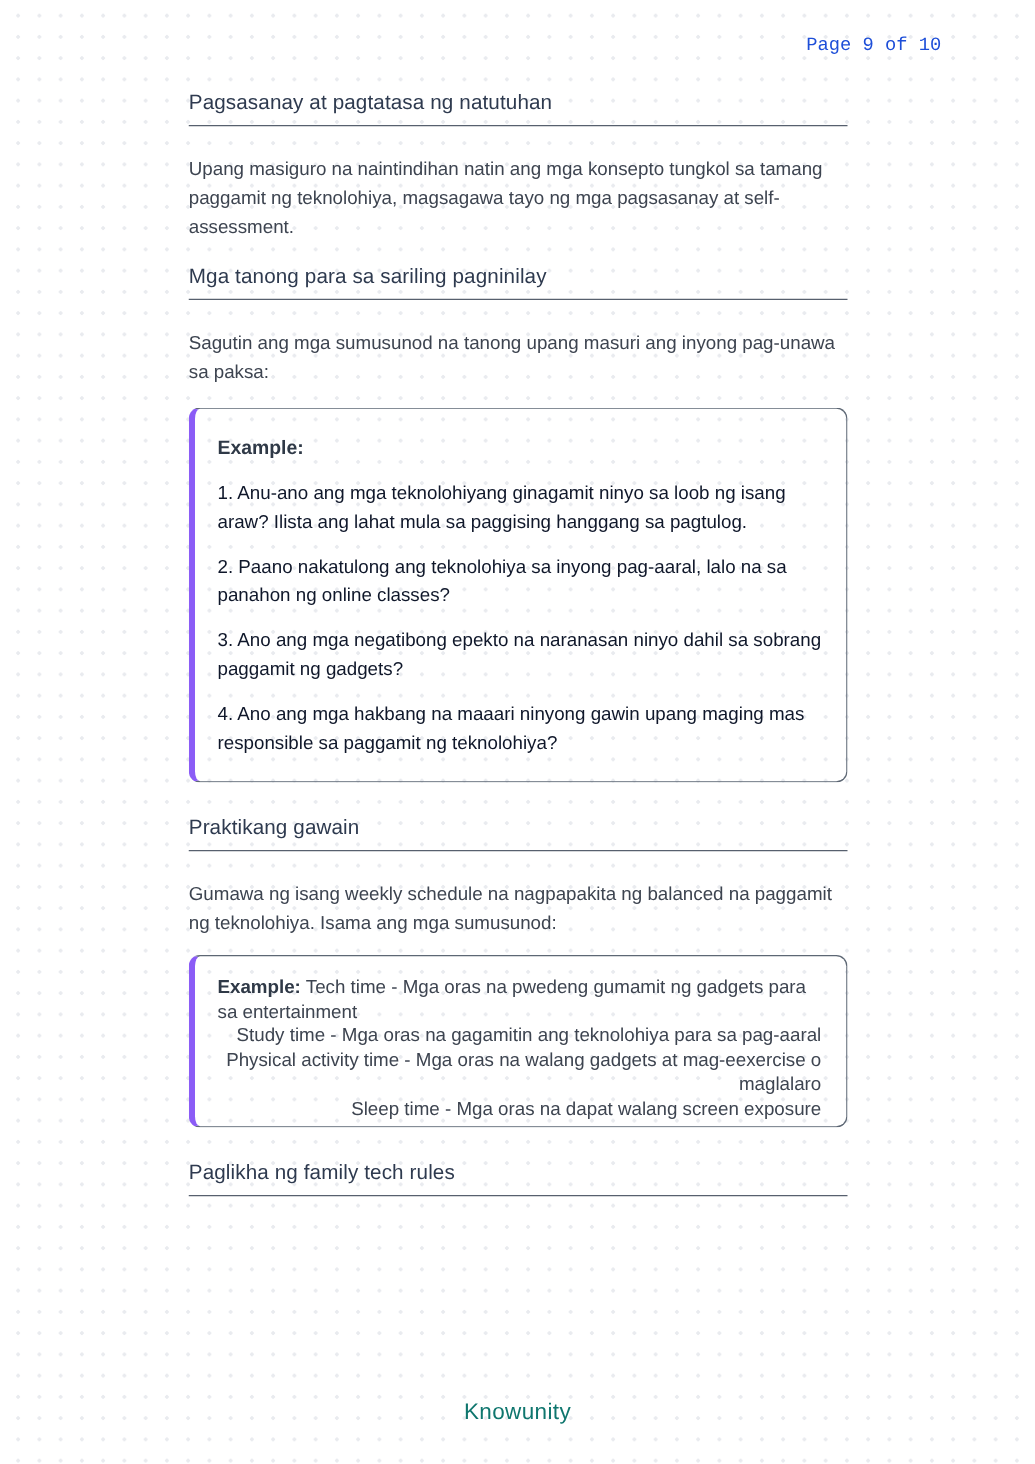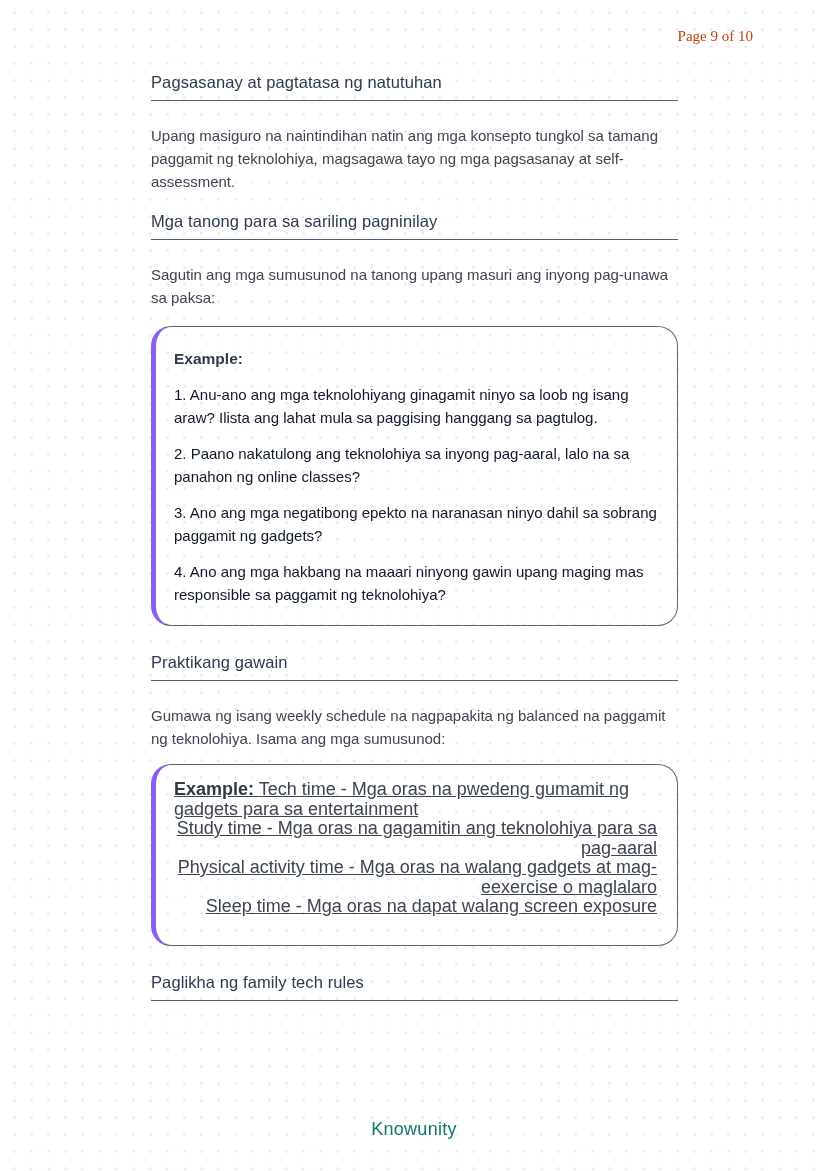--- a/index.html
+++ b/index.html
@@ -13,23 +13,23 @@
     background-size: 17px 17px;
     background-position: 6px 4px;
     font-family: "Liberation Sans", sans-serif;
     color: #3d4450;
     overflow: hidden;
   }
   .page-number {
     position: absolute;
     top: 28px;
     right: 75px;
-    font-family: Liberation Serif, serif;
+    font-family: Liberation Mono, monospace;
     font-size: 15px;
-    color: #c2410c;
+    color: #1d4ed8;
   }
   .content {
     width: 527px;
     margin-left: 151px;
     padding-top: 72px;
   }
   .section-header {
     border-bottom: 1.5px solid #57606e;
     padding-bottom: 8px;
   }
@@ -47,45 +47,44 @@
     line-height: 23px;
     color: #3d4450;
   }
   .section { margin: 0; }
   #section-2 { margin-top: 18px; }
   #section-3 { margin-top: 26px; }
   #section-4 { margin-top: 26px; }
   .callout {
     border: 1px solid #5d6774;
     border-left: 5px solid #8b5cf6;
-    border-radius: 20px;
+    border-radius: 9px;
     background: transparent;
   }
   .callout-questions {
     margin-top: 17px;
     padding: 20px 20px 19px 18px;
   }
   .callout-label {
     font-weight: 700;
     color: #2f3947;
     font-size: 15.5px;
     line-height: 23px;
   }
   .callout-item {
     margin: 13px 0 0;
     font-size: 15px;
     line-height: 23px;
     color: #0f172a;
   }
   .callout-schedule {
     margin-top: 14px;
-    padding: 15px 20px 28px 18px;
-    font-size: 18px;
+    padding: 15px 20px 4px 18px;
+    font-size: 15px;
     line-height: 19.5px;
-    text-decoration: underline;
   }
   .schedule-lead { margin: 0; }
   .schedule-lead strong { font-weight: 700; color: #2f3947; }
   .schedule-line { margin: 0; text-align: right; }
   .watermark {
     position: absolute;
     left: 0;
     width: 828px;
     top: 1119px;
     text-align: center;

